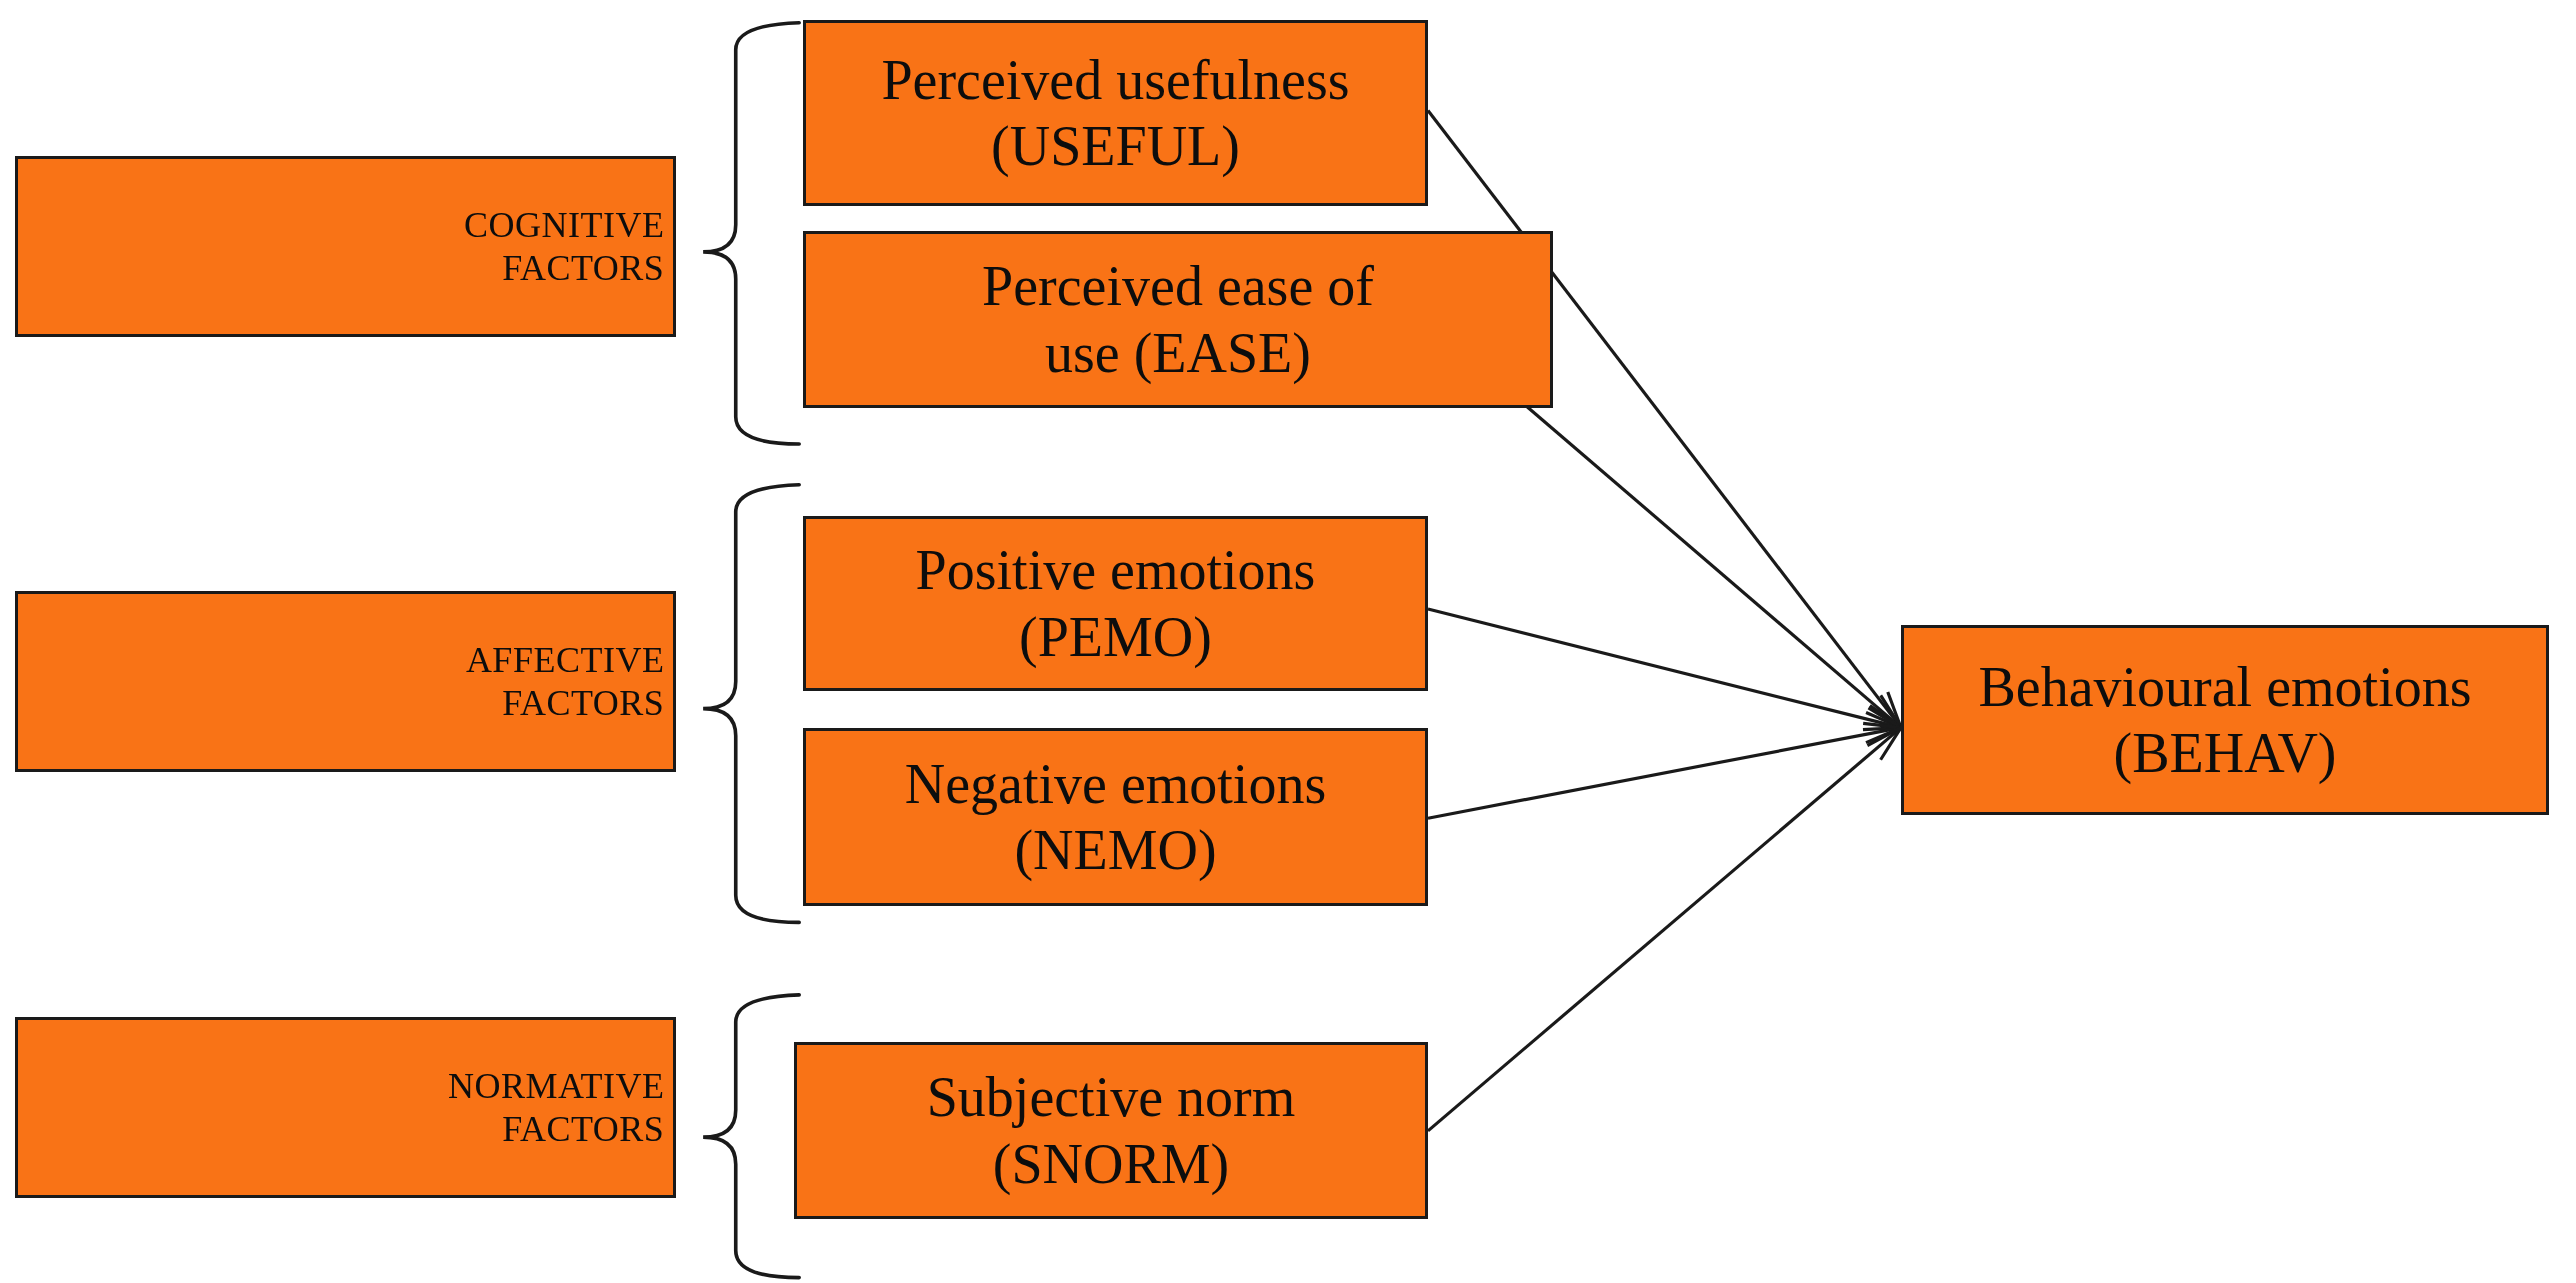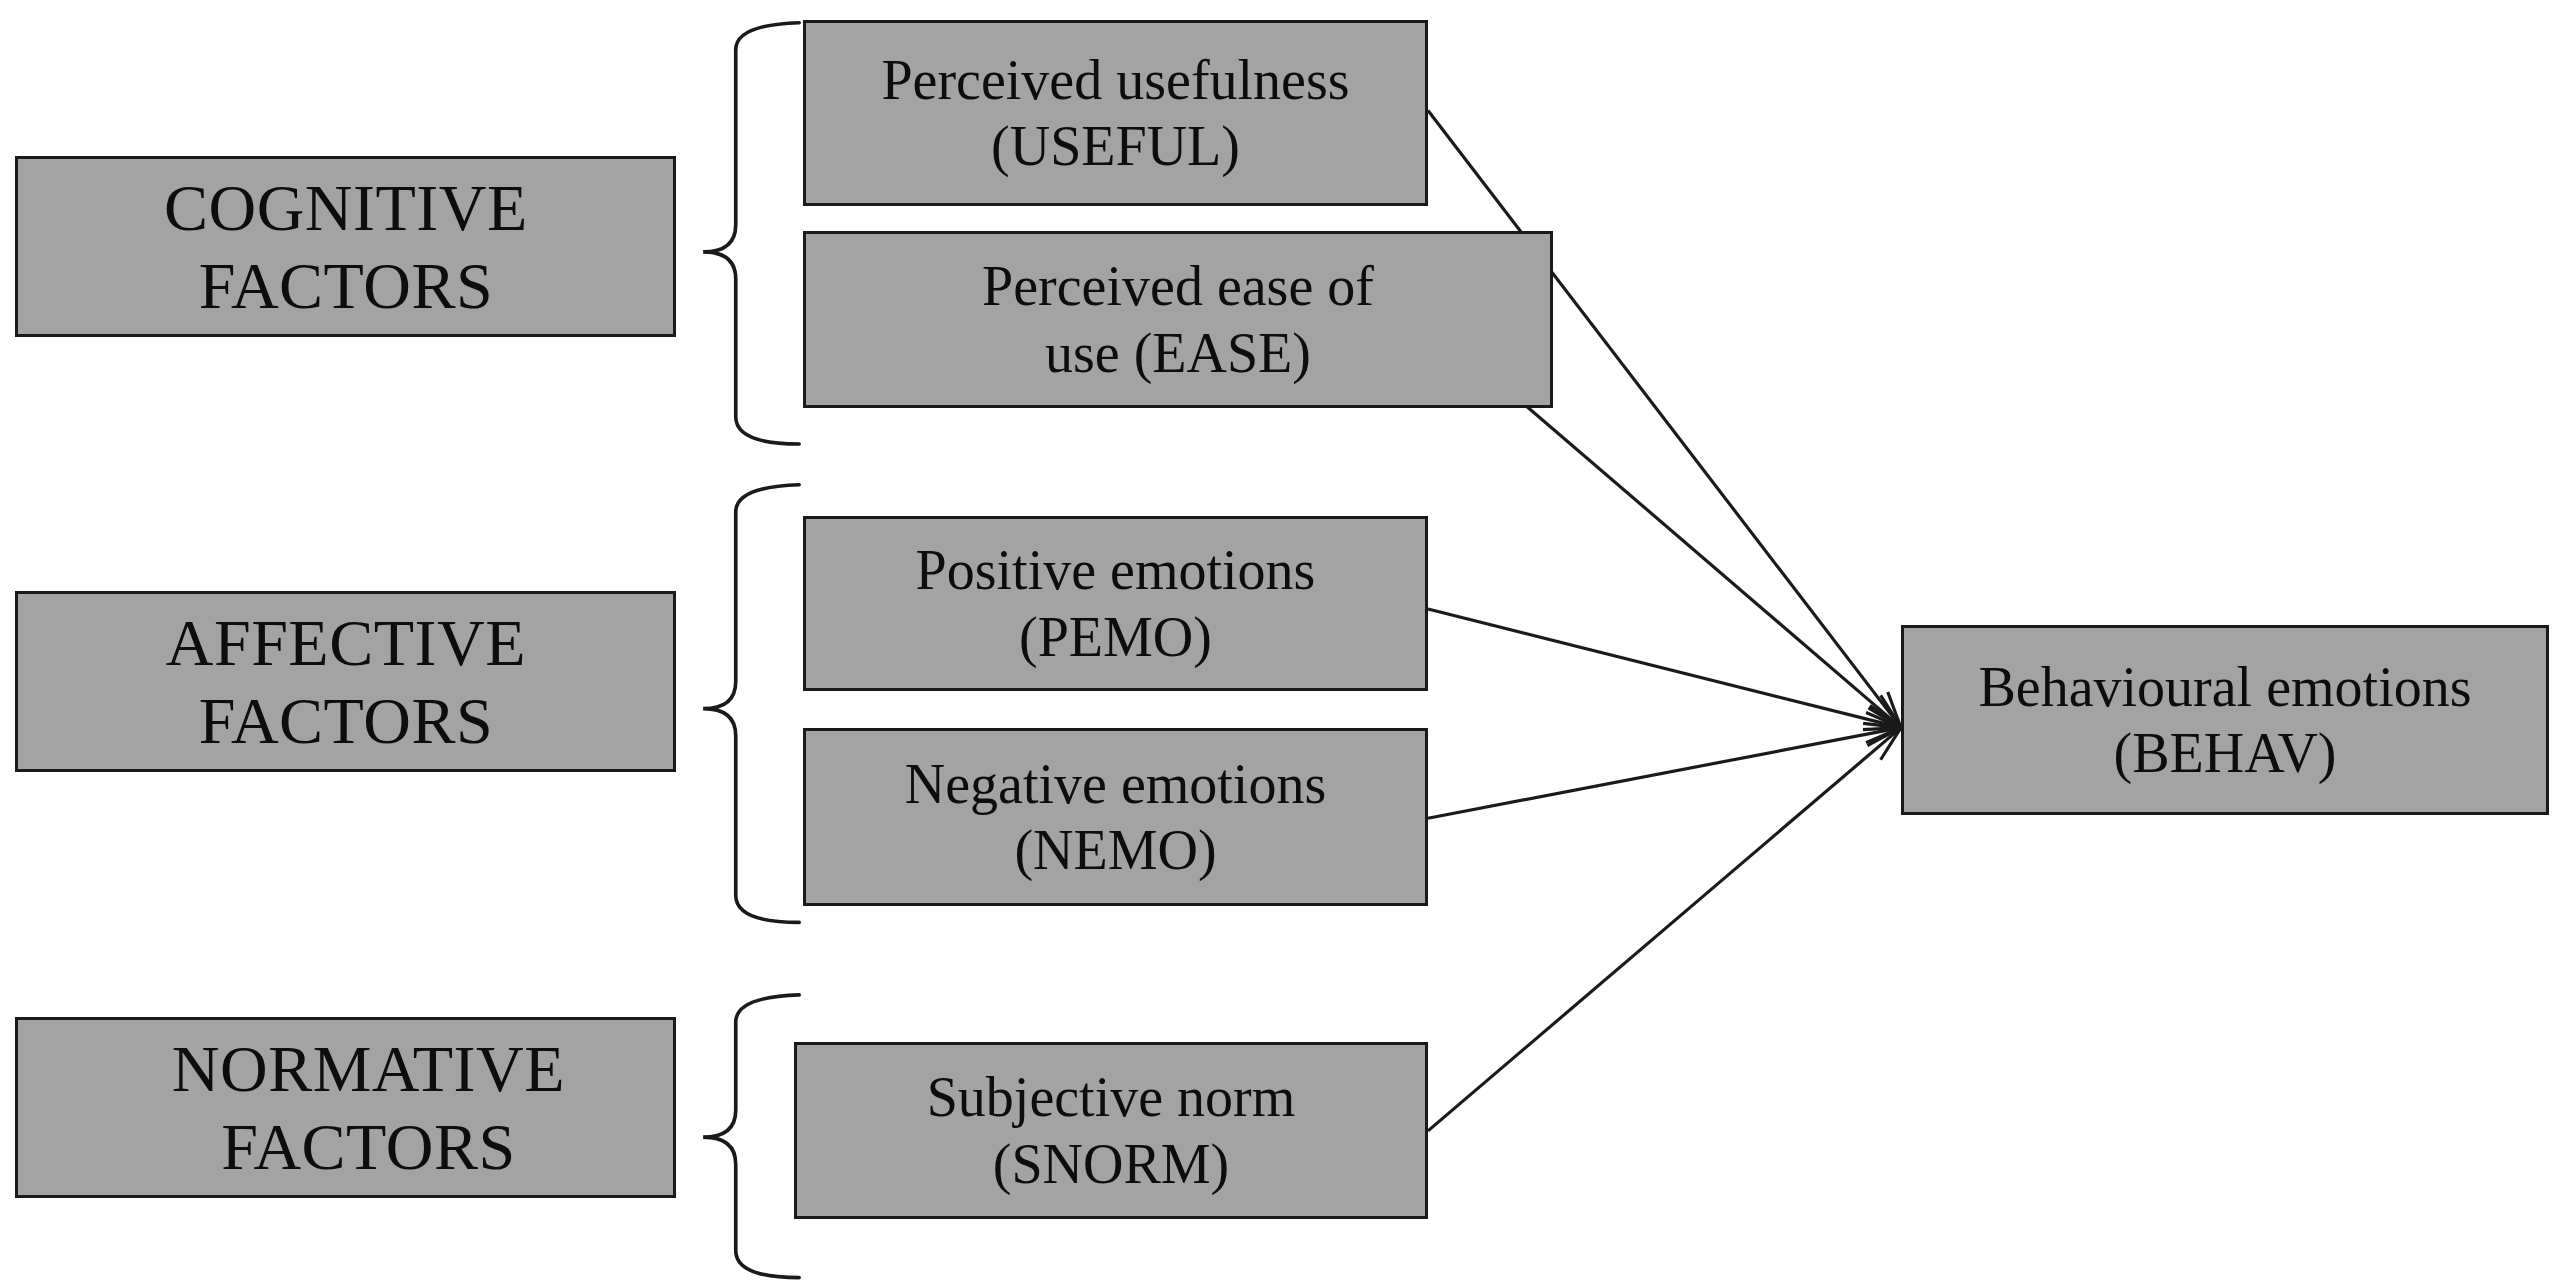--- a/index.html
+++ b/index.html
@@ -19,37 +19,38 @@
     position: absolute;
     left: 0;
     top: 0;
     width: 2576px;
     height: 1284px;
   }
   .node-box {
     position: absolute;
     box-sizing: border-box;
     border: 3.6px solid #1a1a1a;
-    background: #a3a3a3;
+    background: #f97316;
     display: flex;
     align-items: center;
     justify-content: center;
     text-align: center;
     line-height: 1.18;
     color: #0d0d0d;
   }
   .node-label {
     display: block;
     width: 100%;
     padding: 0 9px;
     white-space: pre-line;
   }
   .group-box {
-    font-size: 66px;
+    font-size: 36px;
     letter-spacing: 0.5px;
+    text-align: right;
   }
   .concept-box {
     font-size: 56px;
   }
   .outcome-box {
     font-size: 56px;
   }
 </style>
 </head>
 <body>

